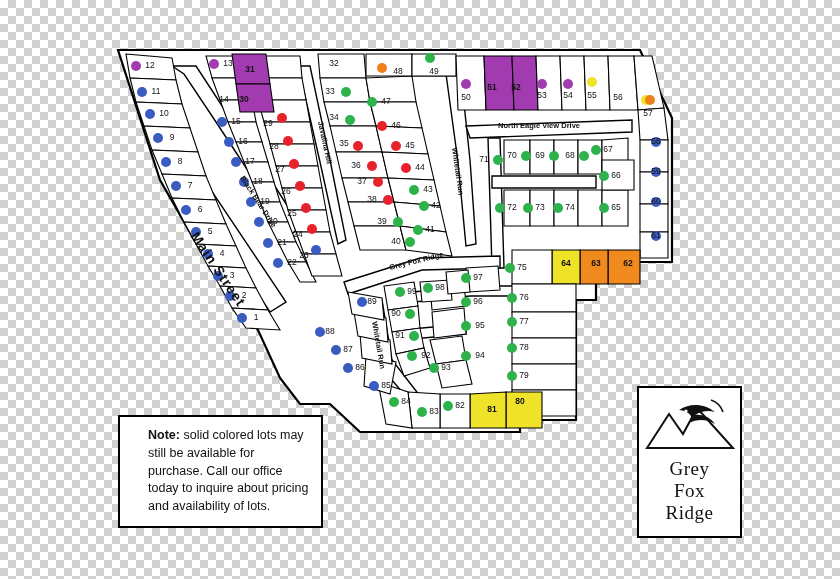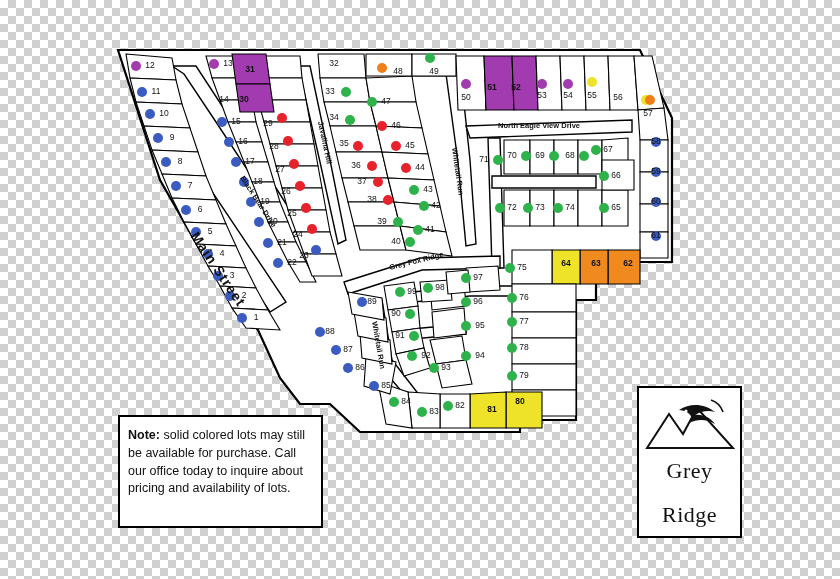--- a/index.html
+++ b/index.html
@@ -24,42 +24,42 @@
     position:absolute;left:0;top:0;width:675px;height:579px;
   }
   svg{display:block;}
   .note-box{
     position:absolute;
     left:118px;top:415px;
     width:205px;height:113px;
     background:#ffffff;
     border:2px solid #000000;
     box-sizing:border-box;
-    padding:10px 10px 8px 8px;
+    padding:10px 10px 8px 28px;
     font-size:12.5px;
     line-height:1.42;
     color:#111111;
   }
   .note-box b{font-weight:bold;}
   .logo-box{
     position:absolute;
     left:637px;top:386px;
     width:105px;height:152px;
     background:#ffffff;
     border:2px solid #000000;
     box-sizing:border-box;
     text-align:center;
   }
   .logo-inner{
     width:100%;height:100%;
     position:relative;
   }
   .logo-word{
     font-family:"Liberation Serif", serif;
-    font-size:22px;
+    font-size:19px;
     color:#111;
     letter-spacing:.5px;
   }
   .logo-w1{position:absolute;left:0;right:0;top:70px;}
   .logo-w2{position:absolute;left:0;right:0;top:92px;}
   .logo-w3{position:absolute;left:0;right:0;top:114px;text-align:center;}
 </style>
 </head>
 <body>
 
@@ -632,15 +632,16 @@
 
 <div class="logo-box">
   <div class="logo-inner">
     <svg width="101" height="66" viewBox="0 0 101 66" style="position:absolute;left:0;top:2px;">
       <path d="M8,58 L30,24 L44,44 L58,18 L94,58 Z" fill="none" stroke="#111" stroke-width="2"></path>
       <path d="M40,20 C52,12 66,14 76,22 C70,20 62,21 56,25 C64,24 72,28 76,34 C68,29 58,29 50,33 C56,27 50,21 40,20 Z" fill="#111"></path>
       <circle cx="47" cy="21" r="1.6" fill="#fff"></circle>
       <path d="M72,10 C78,12 82,16 84,22" fill="none" stroke="#111" stroke-width="1.6"></path>
     </svg>
     <div class="logo-word logo-w1">Grey</div>
+    <div class="logo-word logo-w2">Fox</div>
     <div class="logo-word logo-w3">Ridge</div>
   </div>
 </div>
 
 </body></html>

